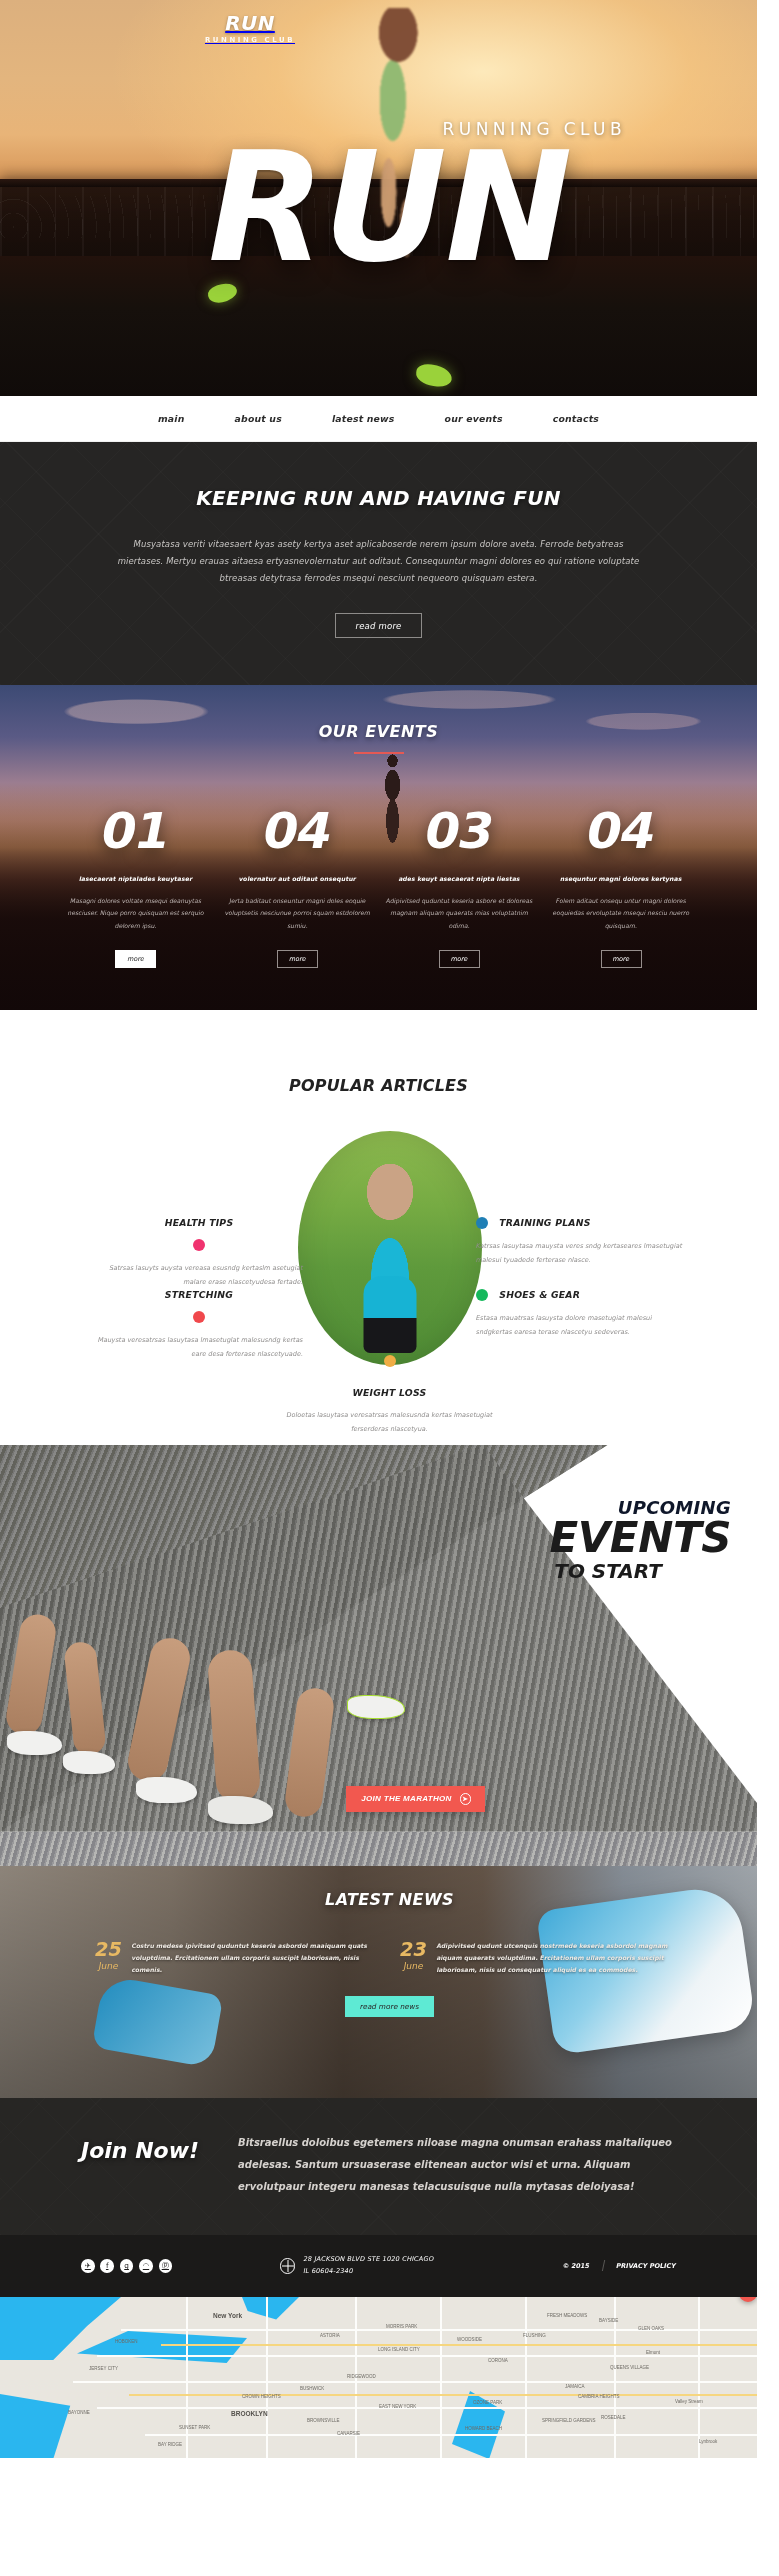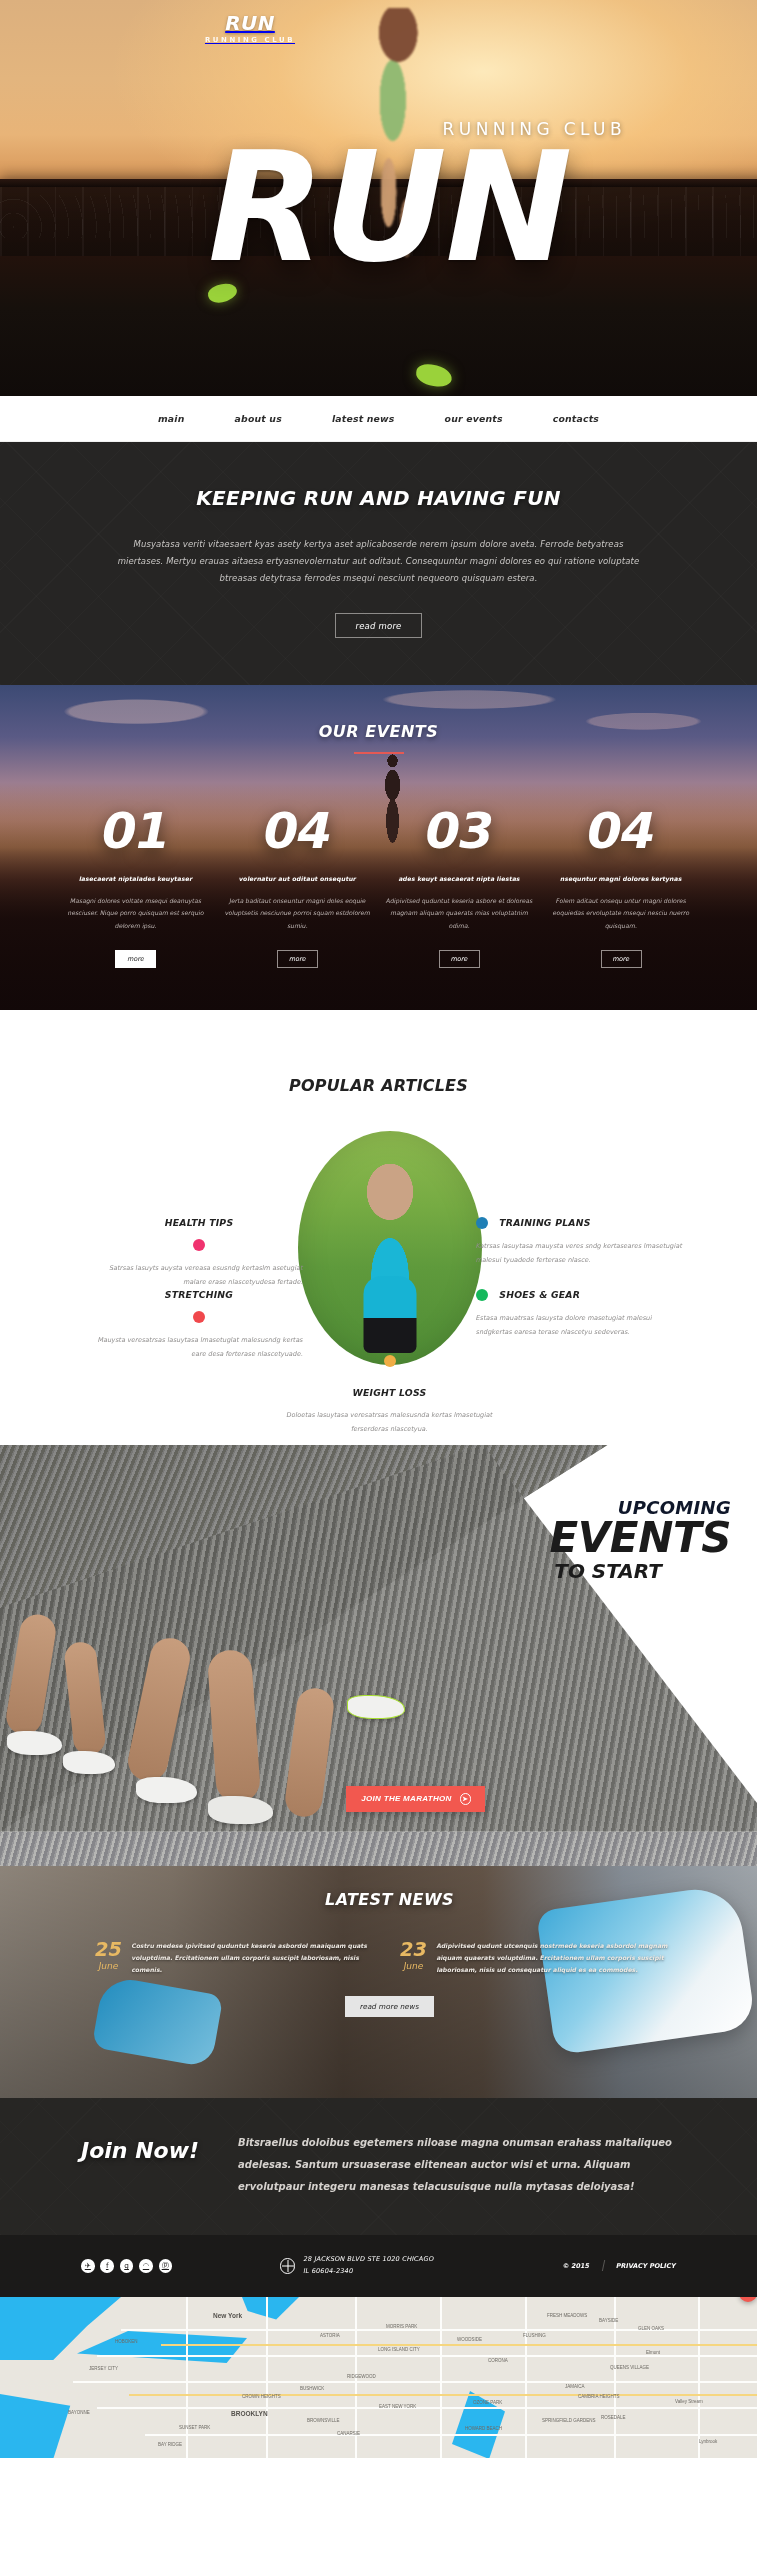--- a/index.html
+++ b/index.html
@@ -264,21 +264,21 @@
     text-shadow:0 1.6px 6.5px rgba(0,0,0,.5);
   }
   .news-row{position:relative;z-index:3;display:flex;gap:21px;padding:31px 95px 0;}
   .news-item{flex:1;display:flex;gap:9.7px;}
   .news-date{flex:0 0 auto;text-align:center;color:#e8b963;font-style:italic;line-height:1;}
   .news-date .d{font-size:19.4px;font-weight:bold;}
   .news-date .m{font-size:9px;margin-top:2.4px;}
   .news-copy{color:#efeae4;font-size:6.1px;font-style:italic;line-height:1.95;font-weight:600;text-shadow:0 0.8px 2.4px rgba(0,0,0,.5);}
   .news-btn-wrap{position:relative;z-index:3;text-align:center;margin-top:21px;}
   .btn-news{
-    display:inline-block;background:#e5e5e5;color:#2a2a2a;padding:5.7px 14.5px;
+    display:inline-block;background:#5eead4;color:#2a2a2a;padding:5.7px 14.5px;
     font-size:7.3px;font-style:italic;text-decoration:none;cursor:pointer;border:none;
   }
 
   
   .join{
     background:#272624;padding:34px 0 37px;position:relative;
     background-image:
       repeating-linear-gradient(45deg, rgba(255,255,255,.016) 0 0.8px, transparent 0.8px 40px),
       repeating-linear-gradient(-45deg, rgba(255,255,255,.016) 0 0.8px, transparent 0.8px 40px);
   }

